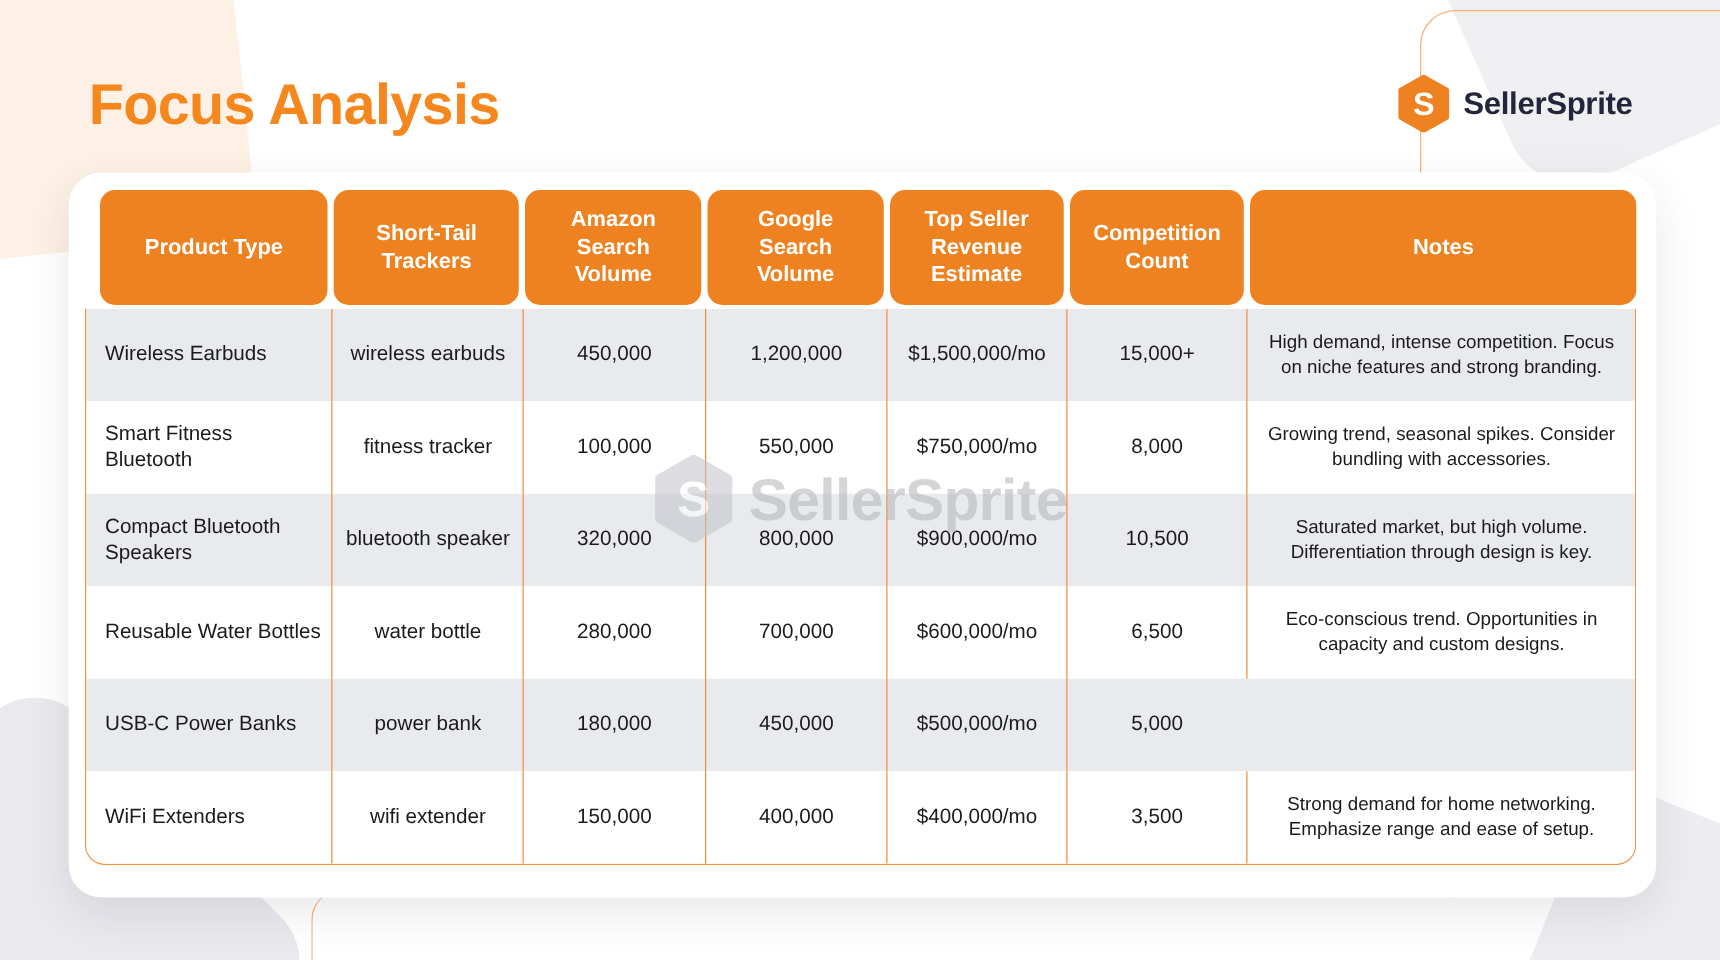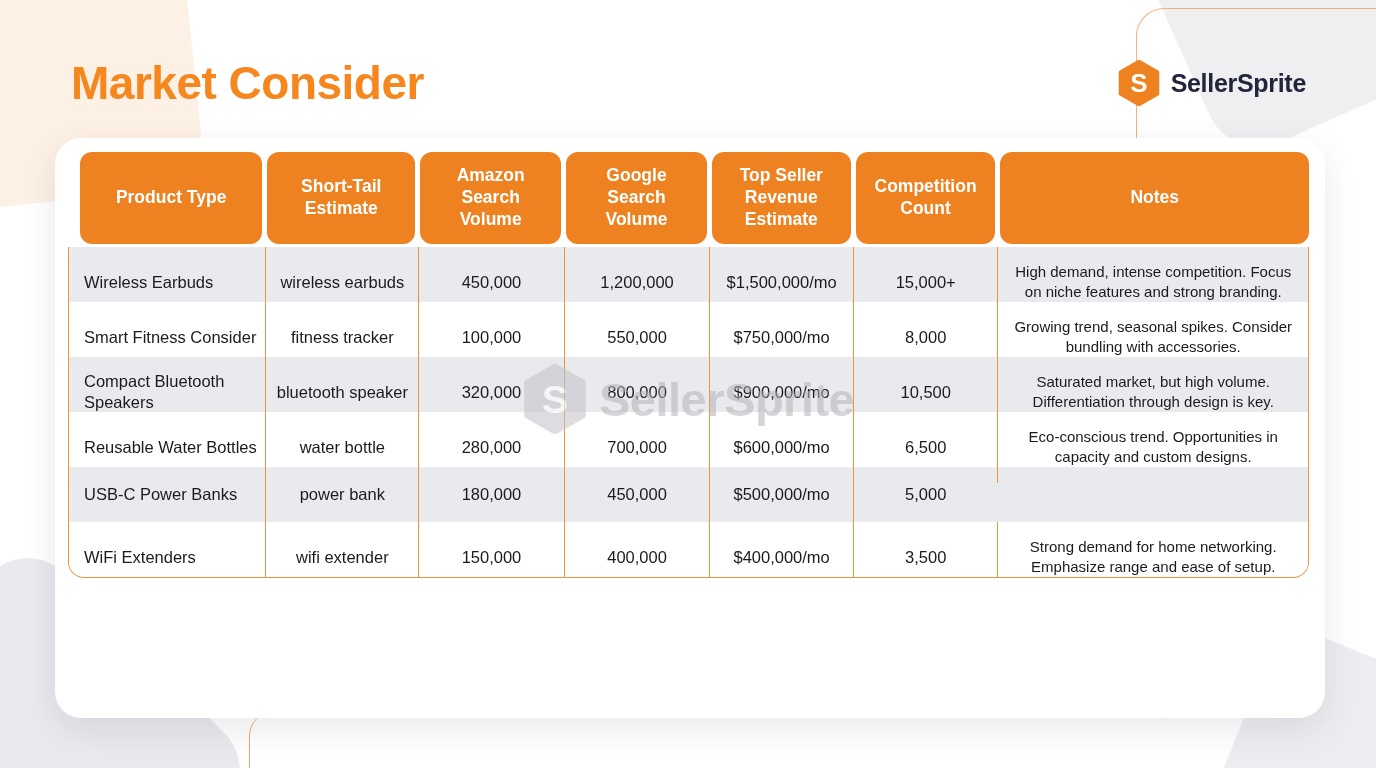--- a/index.html
+++ b/index.html
@@ -60,21 +60,21 @@
     display:flex; align-items:center; justify-content:center; text-align:center;
     padding:6px 10px; line-height:1.25;
   }
   .th:first-child { margin-left:12px; }
   .th:last-child { margin-right:0; }
 
   .tbody {
     border:1.5px solid #F0923B; border-top:none;
     border-radius:0 0 16px 16px; overflow:hidden;
   }
-  .tr { height:55px; background:#ffffff; }
+  .tr { height:74px; background:#ffffff; }
   .tr.alt { background:#E8EAED; }
   .td {
     display:flex; align-items:center; justify-content:center; text-align:center;
     font-size:16.5px; color:#1b1b1f; padding:4px 8px; line-height:1.3;
   }
   .td + .td { border-left:1.5px solid #F0923B; }
   .td.product { justify-content:flex-start; text-align:left; padding-left:15px; }
   .td.notes { font-size:15px; padding:15px 9px; line-height:1.35; }
 
   
@@ -89,56 +89,56 @@
 <body>
 
 <div class="decor decor-tl"></div>
 <div class="decor decor-tr-blob"></div>
 <div class="decor decor-tr-line"></div>
 <div class="decor decor-bl"></div>
 <div class="decor decor-b-line"></div>
 <div class="decor decor-br-blob"></div>
 <div class="decor decor-br-line"></div>
 
-<h1 class="page-title">Market Consider</h1>
+<h1 class="page-title">Focus Analysis</h1>
 
 <div class="brand">
   <svg class="hex-logo" width="42" height="46" viewBox="0 0 100 110">
     <polygon points="50,4 94,29 94,81 50,106 6,81 6,29" fill="#EE8220" stroke="#EE8220" stroke-width="9" stroke-linejoin="round"></polygon>
     <text x="50" y="77" text-anchor="middle" font-size="62" font-weight="bold" font-family="Liberation Sans, sans-serif" fill="#ffffff">S</text>
   </svg>
   <span class="brand-name">SellerSprite</span>
 </div>
 
 <div class="card">
 
   <div class="grid-cols thead">
     <div class="th">Product Type</div>
-    <div class="th">Short-Tail Estimate</div>
+    <div class="th">Short-Tail Trackers</div>
     <div class="th">Amazon Search Volume</div>
     <div class="th">Google Search Volume</div>
     <div class="th">Top Seller Revenue Estimate</div>
     <div class="th">Competition Count</div>
     <div class="th">Notes</div>
   </div>
 
   <div class="tbody">
 
     <div class="grid-cols tr alt">
       <div class="td product">Wireless Earbuds</div>
       <div class="td">wireless earbuds</div>
       <div class="td">450,000</div>
       <div class="td">1,200,000</div>
       <div class="td">$1,500,000/mo</div>
       <div class="td">15,000+</div>
       <div class="td notes">High demand, intense competition. Focus on niche features and strong branding.</div>
     </div>
 
     <div class="grid-cols tr">
-      <div class="td product">Smart Fitness Consider</div>
+      <div class="td product">Smart Fitness Bluetooth</div>
       <div class="td">fitness tracker</div>
       <div class="td">100,000</div>
       <div class="td">550,000</div>
       <div class="td">$750,000/mo</div>
       <div class="td">8,000</div>
       <div class="td notes">Growing trend, seasonal spikes. Consider bundling with accessories.</div>
     </div>
 
     <div class="grid-cols tr alt">
       <div class="td product">Compact Bluetooth Speakers</div>

